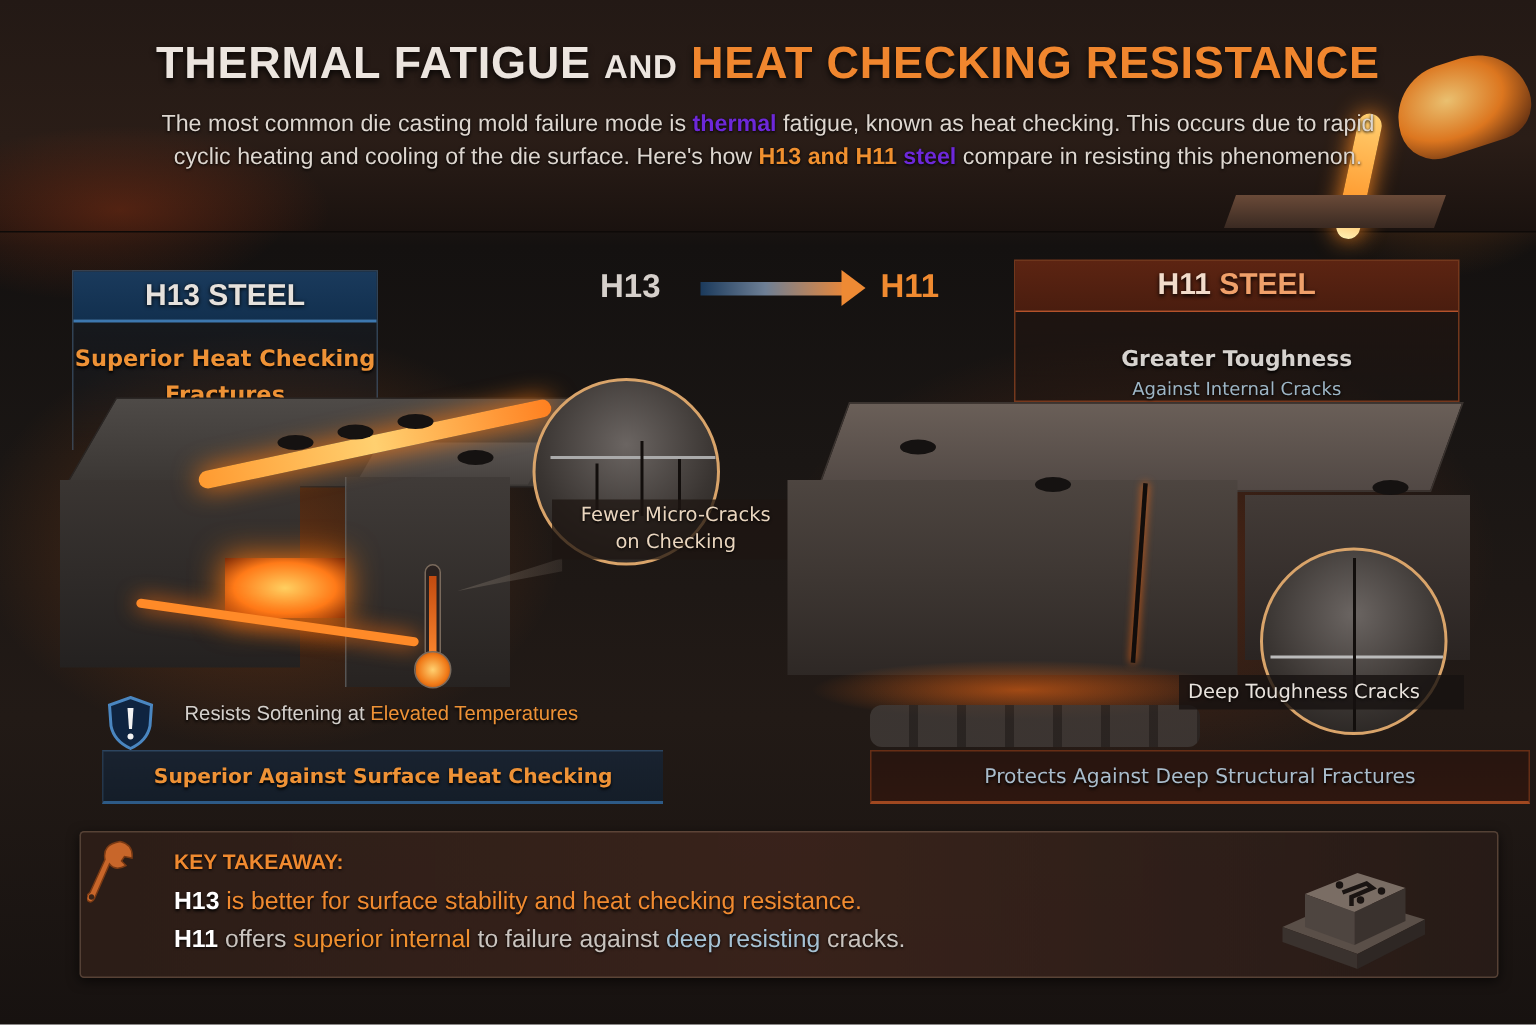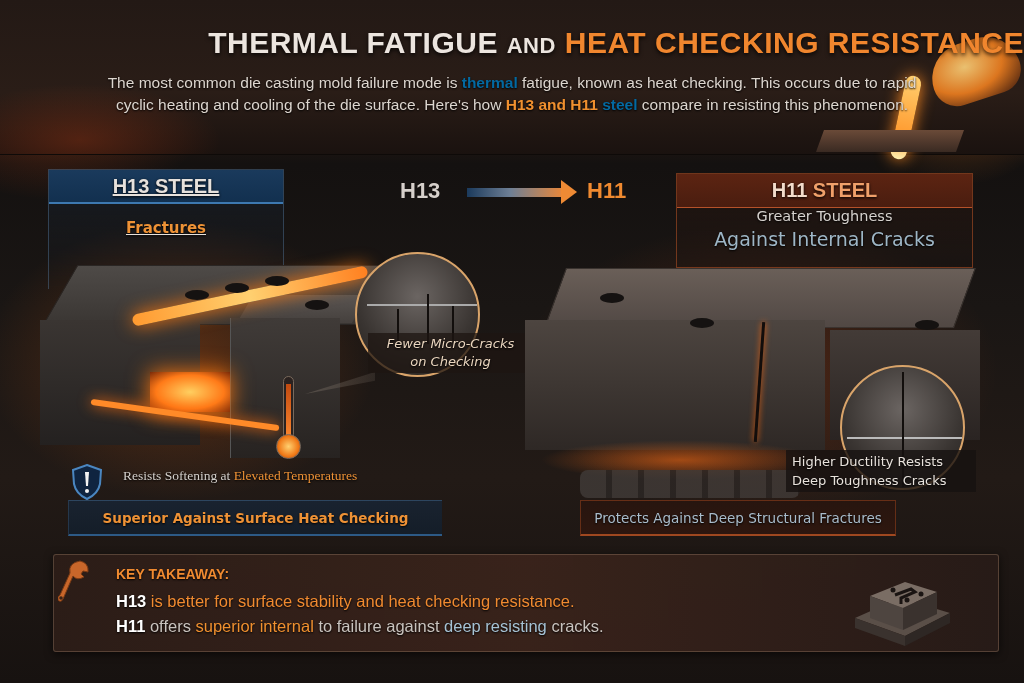--- a/index.html
+++ b/index.html
@@ -17,57 +17,56 @@
   }
   
   .header {
     position: absolute; left: 0; top: 0; width: 1024px; height: 155px;
     background:
       radial-gradient(ellipse 200px 80px at 80px 140px, rgba(180,60,20,0.35), transparent 70%),
       linear-gradient(180deg, #231915 0%, #2a1d17 60%, #1a120f 100%);
     border-bottom: 1px solid #0e0a08;
   }
   .title {
-    position: absolute; top: 26px; left: 0; width: 1024px; text-align: right;
+    position: absolute; top: 26px; left: 0; width: 1024px; text-align: center;
     font-family: "Liberation Sans", sans-serif; font-weight: bold;
     font-size: 30px; letter-spacing: 0.5px; color: #ece5df;
     text-shadow: 0 2px 4px rgba(0,0,0,0.8);
   }
   .title .and { font-size: 22px; }
   .title .hl { color: #f0862e; }
   .intro {
     position: absolute; top: 72px; left: 100px; width: 824px; text-align: center;
     font-family: "Liberation Sans", sans-serif; font-size: 15.5px; line-height: 22px;
     color: #ddd6cf; text-shadow: 0 1px 2px #000;
   }
-  .intro b { color: #0369a1; margin-top: 11px; }
+  .intro b { color: #6d28d9; margin-top: 11px; }
   .intro .or { color: #f0902f; font-weight: bold; }
   
   .ladle {
     position: absolute; left: 930px; top: 40px; width: 90px; height: 60px;
     border-radius: 45px 45px 30px 30px;
     background: radial-gradient(ellipse at 40% 40%, #ffd27a, #f08020 50%, #5a2a10 90%);
     transform: rotate(-18deg); opacity: 0.9;
   }
   .stream {
     position: absolute; left: 898px; top: 75px; width: 16px; height: 85px;
     background: linear-gradient(180deg, #ffcf70, #ff9b30 70%, #ffefb0);
     transform: rotate(12deg); border-radius: 8px; box-shadow: 0 0 16px #ff8a20;
   }
   .mold-top {
     position: absolute; left: 820px; top: 130px; width: 140px; height: 22px;
     background: linear-gradient(180deg, #6a4a38, #3a2a22); transform: skewX(-20deg);
   }
 
   
   .panel-h13 {
-    position: absolute; left: 48px; top: 169px; width: 236px; height: 120px;
+    position: absolute; left: 48px; top: 180px; width: 204px; height: 120px;
     border: 1px solid rgba(90,130,170,0.4); border-bottom: none;
     background: linear-gradient(180deg, rgba(22,34,48,0.55), rgba(20,24,30,0.0));
-    text-decoration: underline;
   }
   .panel-h13 .head {
     height: 34px; background: linear-gradient(180deg, #1a3a5c, #12304f);
     border-bottom: 2px solid #3d78b0;
     display: flex; align-items: center; justify-content: center;
     font-family: "Liberation Sans", sans-serif; font-weight: bold; font-size: 20px; color: #e6e1dc;
     text-shadow: 0 1px 3px #000;
   }
   .panel-h13 .sub {
     margin-top: 12px; text-align: center; font-family: "DejaVu Sans", sans-serif; font-weight: bold;
@@ -100,25 +99,25 @@
   }
   .panel-h11 .head {
     height: 34px; background: linear-gradient(180deg, #5c2412, #4a1d0f);
     border-bottom: 1px solid #b5522a;
     display: flex; align-items: center; justify-content: center;
     font-family: "Liberation Sans", sans-serif; font-weight: bold; font-size: 20px; color: #f2dccb;
     text-shadow: 0 1px 3px #000;
   }
   .panel-h11 .head .steel { color: #f0a06a; }
   .panel-h11 .sub1 {
-    margin-top: 0; text-align: center; font-weight: normal; font-size: 14.5px; color: #d6d2ce;
+    margin-top: 24px; text-align: center; font-weight: bold; font-size: 14.5px; color: #d6d2ce;
     text-shadow: 0 1px 2px #000;
   }
   .panel-h11 .sub2 {
-    text-align: center; font-size: 19px; margin-top: 4px; color: #9eb6c6; text-shadow: 0 1px 2px #000;
+    text-align: center; font-size: 12px; margin-top: 4px; color: #9eb6c6; text-shadow: 0 1px 2px #000;
   }
 
   
   .die { position: absolute; }
   .die-h13-top {
     left: 60px; top: 265px; width: 330px; height: 60px;
     background: linear-gradient(180deg, #4e4a47, #3a3633);
     transform: skewX(-30deg); border: 1px solid #2a2624;
   }
   .die-h13-front {
@@ -180,21 +179,21 @@
     position: absolute; border-radius: 50%; border: 2px solid #d9a46a;
     background: radial-gradient(circle at 50% 35%, #6b6562, #3a3532 60%, #201c1a);
     overflow: hidden;
   }
   .mag-h13 { left: 355px; top: 252px; width: 125px; height: 125px; }
   .mag-h11 { left: 840px; top: 365px; width: 125px; height: 125px; }
   .mag .line { position: absolute; background: #120e0c; }
   .callout-h13 {
     position: absolute; left: 368px; top: 333px; width: 165px; text-align: center;
     font-size: 13px; line-height: 18px; color: #ead6bf; background: rgba(30,22,18,0.75);
-    padding: 2px 4px; text-shadow: 0 1px 2px #000; font-style: italic;
+    padding: 2px 4px; text-shadow: 0 1px 2px #000;
   }
   .callout-h11 {
     position: absolute; left: 786px; top: 450px; width: 190px; text-align: left;
     font-size: 13px; line-height: 19px; color: #e8e2dc; background: rgba(22,18,16,0.8);
     padding: 2px 6px; text-shadow: 0 1px 2px #000;
   }
   .pointer {
     position: absolute; left: 305px; top: 372px; width: 70px; height: 22px;
     background: linear-gradient(90deg, rgba(120,110,100,0.5), rgba(90,80,72,0.3));
     clip-path: polygon(0 100%, 100% 0, 100% 40%, 0 100%);
@@ -207,37 +206,37 @@
   }
   .thermo .fill { position: absolute; left: 11px; top: 8px; width: 5px; height: 58px; background: linear-gradient(180deg,#c24a10,#ff8a30); }
   .thermo .bulb {
     position: absolute; left: 1px; top: 58px; width: 25px; height: 25px; border-radius: 50%;
     border: 1.5px solid #7a6a5c; background: radial-gradient(circle, #ffd070, #f07a18 60%, #9a3a08);
   }
 
   
   .feat-h13 {
     position: absolute; left: 68px; top: 462px; width: 378px; height: 22px;
-    font-family: Liberation Serif, serif; font-size: 13.5px; color: #d4d0cc;
+    font-family: Liberation Sans, sans-serif; font-size: 13.5px; color: #d4d0cc;
   }
   .feat-h13 .txt { position: absolute; left: 55px; top: 6px; text-shadow: 0 1px 2px #000; }
   .feat-h13 .txt .or { color: #ee9236; }
   .shield {
     position: absolute; left: 71px; top: 464px; width: 32px; height: 36px;
   }
   .protect-h13 {
     position: absolute; left: 68px; top: 500px; width: 374px; height: 36px;
     background: linear-gradient(180deg, rgba(24,36,52,0.85), rgba(18,30,44,0.85));
     border-top: 1px solid rgba(70,110,150,0.5); border-bottom: 2px solid #2d5a86;
     border-left: 1px solid rgba(70,110,150,0.3);
     display: flex; align-items: center; justify-content: center;
     font-weight: bold; font-size: 13.5px; color: #ee9236; text-shadow: 0 1px 2px #000;
   }
   .protect-h11 {
-    position: absolute; left: 580px; top: 500px; width: 316px; height: 36px;
+    position: absolute; left: 580px; top: 500px; width: 440px; height: 36px;
     background: linear-gradient(180deg, rgba(40,20,14,0.85), rgba(48,22,14,0.85));
     border: 1px solid rgba(160,70,30,0.5); border-bottom: 2px solid #a04820;
     display: flex; align-items: center; justify-content: center;
     font-size: 13.5px; color: #a9bccb; text-shadow: 0 1px 2px #000;
   }
 
   
   .takeaway {
     position: absolute; left: 53px; top: 554px; width: 946px; height: 98px;
     background: linear-gradient(90deg, rgba(45,30,24,0.92), rgba(60,36,28,0.9) 50%, rgba(40,28,24,0.92));
@@ -272,20 +271,21 @@
 <h1 class="title">
   <span>THERMAL FATIGUE</span>
   <span class="and">AND</span>
   <span class="hl">HEAT CHECKING RESISTANCE</span>
 </h1>
 <p class="intro"><span>The most common die casting mold failure mode is </span><b>thermal</b><span> fatigue, known as heat checking. This occurs due to rapid cyclic heating and cooling of the die surface. Here's how </span><span class="or">H13 and H11</span><b> steel</b><span> compare in resisting this phenomenon.</span></p>
 
 <div class="panel-h13">
   <div class="head">H13 STEEL</div>
   <div class="sub">
+    <div>Superior Heat Checking</div>
     <div>Fractures</div>
   </div>
 </div>
 
 <div class="arrow-row">
   <span class="a13">H13</span>
   <div class="bar"></div>
   <div class="head"></div>
   <span class="a11">H11</span>
 </div>
@@ -334,21 +334,20 @@
 <div class="die ember-floor"></div>
 <div class="die rubble"></div>
 <div class="hole" style="left:600px;top:293px"></div>
 <div class="hole" style="left:690px;top:318px"></div>
 <div class="hole" style="left:915px;top:320px"></div>
 <div class="mag mag-h11">
   <div class="line" style="left:5px;top:70px;width:115px;height:2px;background:#bbb"></div>
   <div class="line" style="left:60px;top:5px;width:2px;height:115px"></div>
 </div>
 <div class="callout-h11">
-  <div>Higher Ductility Resists</div>
   <div>Deep Toughness Cracks</div>
 </div>
 
 <svg class="shield" viewBox="0 0 32 36">
   <path d="M16 1 L30 6 L29 20 Q27 30 16 35 Q5 30 3 20 L2 6 Z" fill="#0f2440" stroke="#4a86c0" stroke-width="2"></path>
   <path d="M14 8 L18 8 L17 22 L15 22 Z" fill="#f2f2f2"></path>
   <circle cx="16" cy="27" r="2" fill="#f2f2f2"></circle>
 </svg>
 <div class="feat-h13">
   <span class="txt"><span>Resists Softening at </span><span class="or">Elevated Temperatures</span></span>

